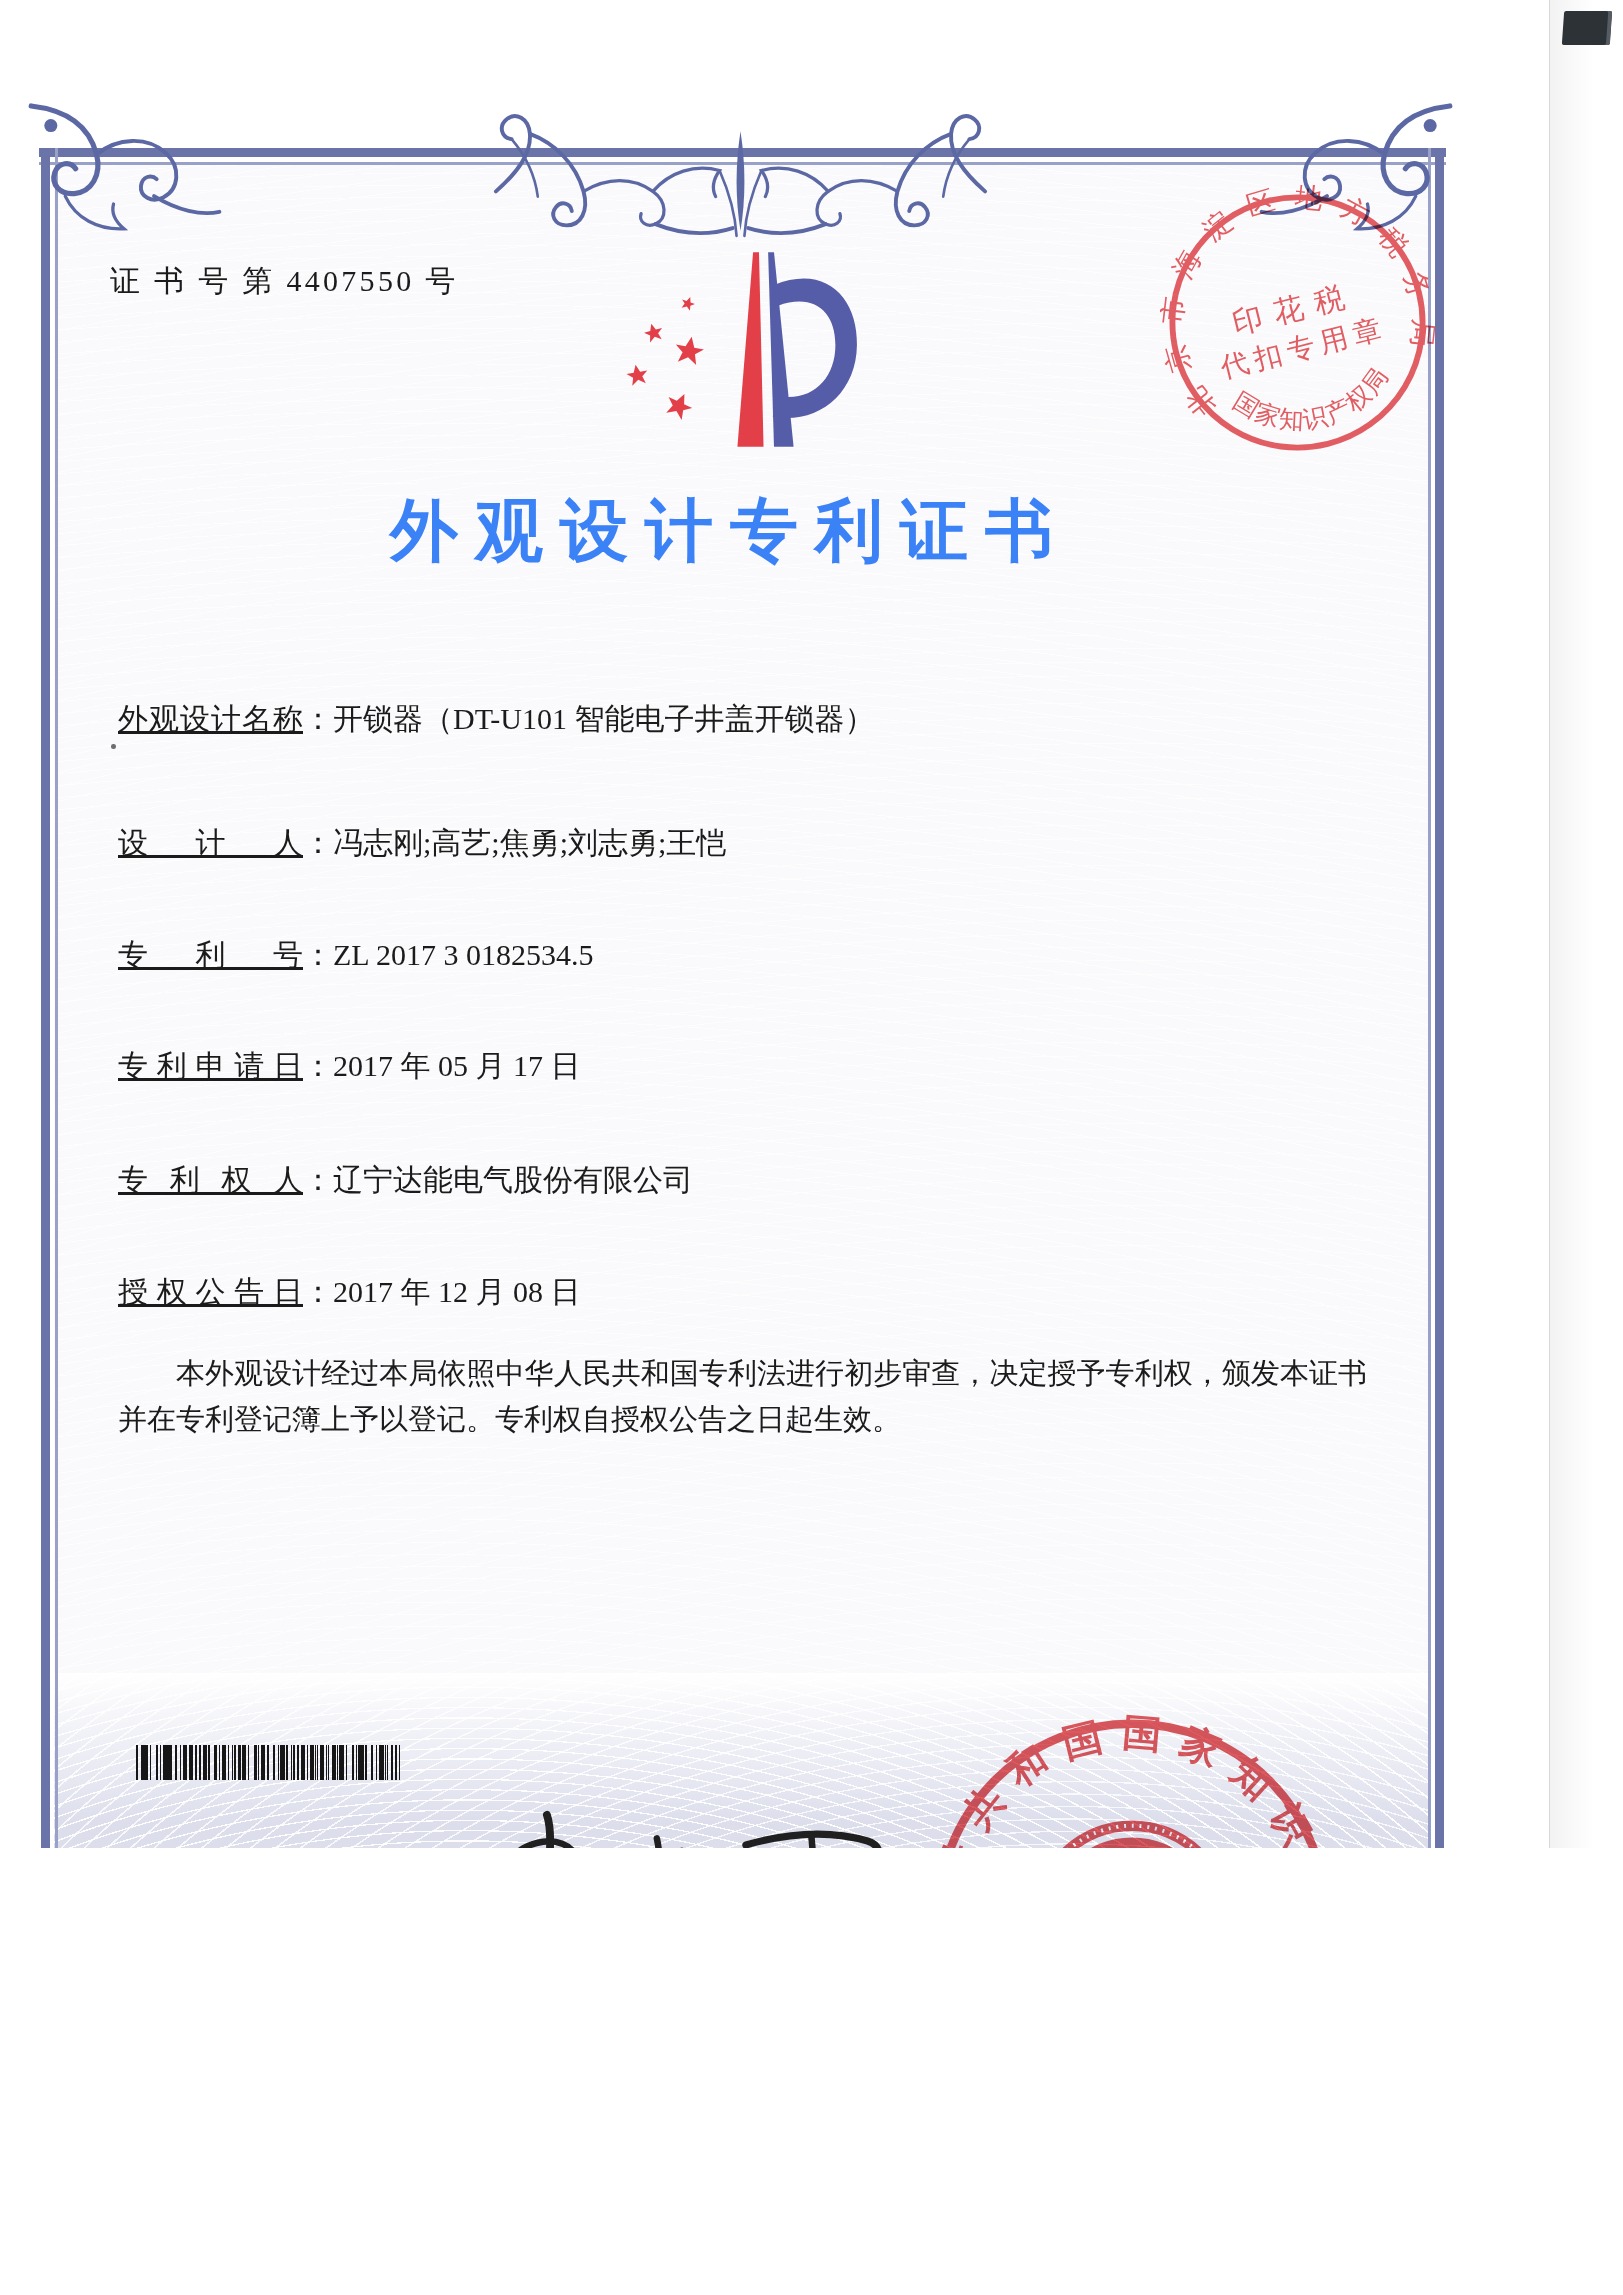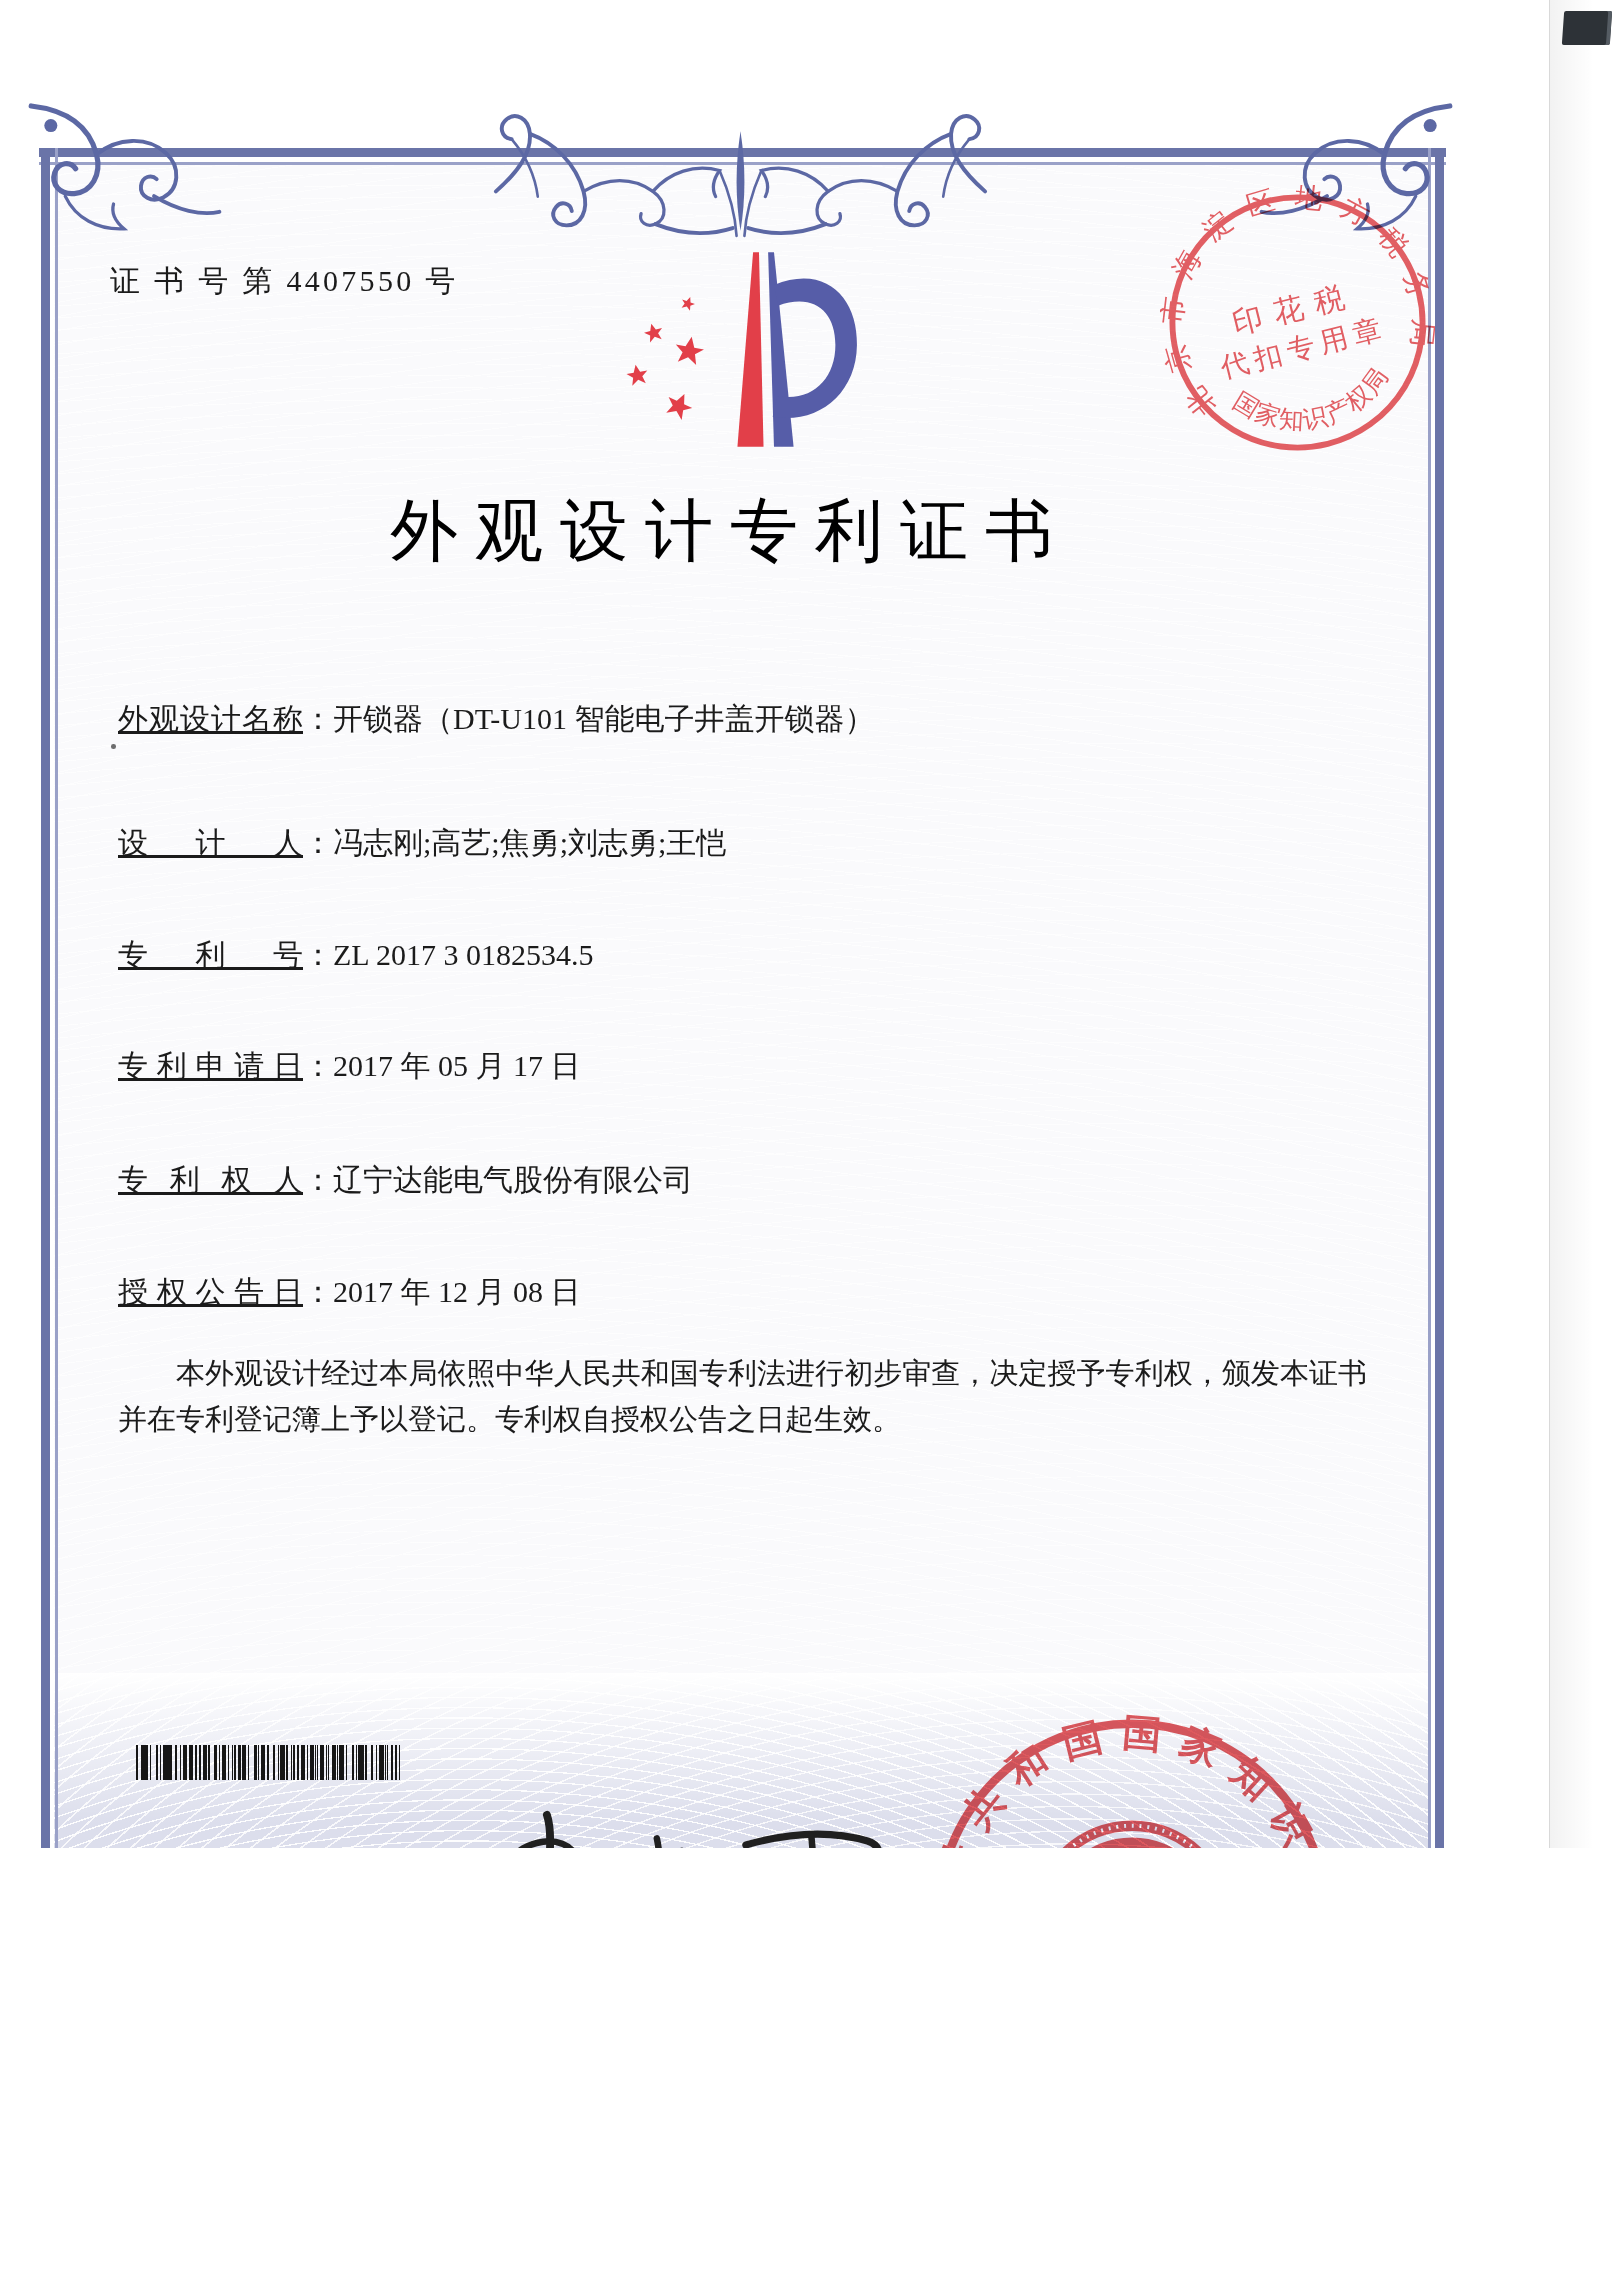--- a/index.html
+++ b/index.html
@@ -36,22 +36,22 @@
   .b-bot-thick{left:39px;top:2181px;width:1407px;height:8.5px;}
   .b-left-thick{left:41px;top:148px;width:8.5px;height:2042px;}
   .b-left-thin{left:55px;top:148px;width:2.6px;height:2042px;}
   .b-right-thin{left:1428px;top:148px;width:2.6px;height:2042px;}
   .b-right-thick{left:1435px;top:148px;width:8.5px;height:2042px;}
 
   .ornament{z-index:1;}
 
   
   .cert-no{left:110px;top:261px;font-size:30px;letter-spacing:3.3px;z-index:2;}
-  .title{left:0;top:486px;width:1460px;text-align:center;font-size:68px;font-weight:normal;
-         letter-spacing:17px;color:#000000;z-index:2;}
+  .title{left:0;top:486px;width:1460px;text-align:center;font-size:68px;font-weight:bold;
+         letter-spacing:17px;color:#3b82f6;z-index:2;}
   .frow{left:118px;font-size:30px;z-index:2;white-space:nowrap;}
   .frow .flabel{display:inline-block;width:185px;text-align:justify;text-align-last:justify;vertical-align:bottom;text-decoration:underline;}
   .r1{top:699px;} .r2{top:823px;} .r3{top:935px;} .r4{top:1046px;} .r5{top:1160px;} .r6{top:1272px;}
   .body-text{left:118px;top:1350px;width:1249px;font-size:29px;line-height:46px;
              text-align:justify;z-index:2;}
   .body-text p{margin:0;text-indent:2em;}
   .footer{left:0;top:2126px;width:1460px;text-align:center;font-size:28px;letter-spacing:2.6px;z-index:2;padding-left:48px;}
 
   
   .barcode{left:136px;top:1745px;width:264px;height:35px;z-index:2;

